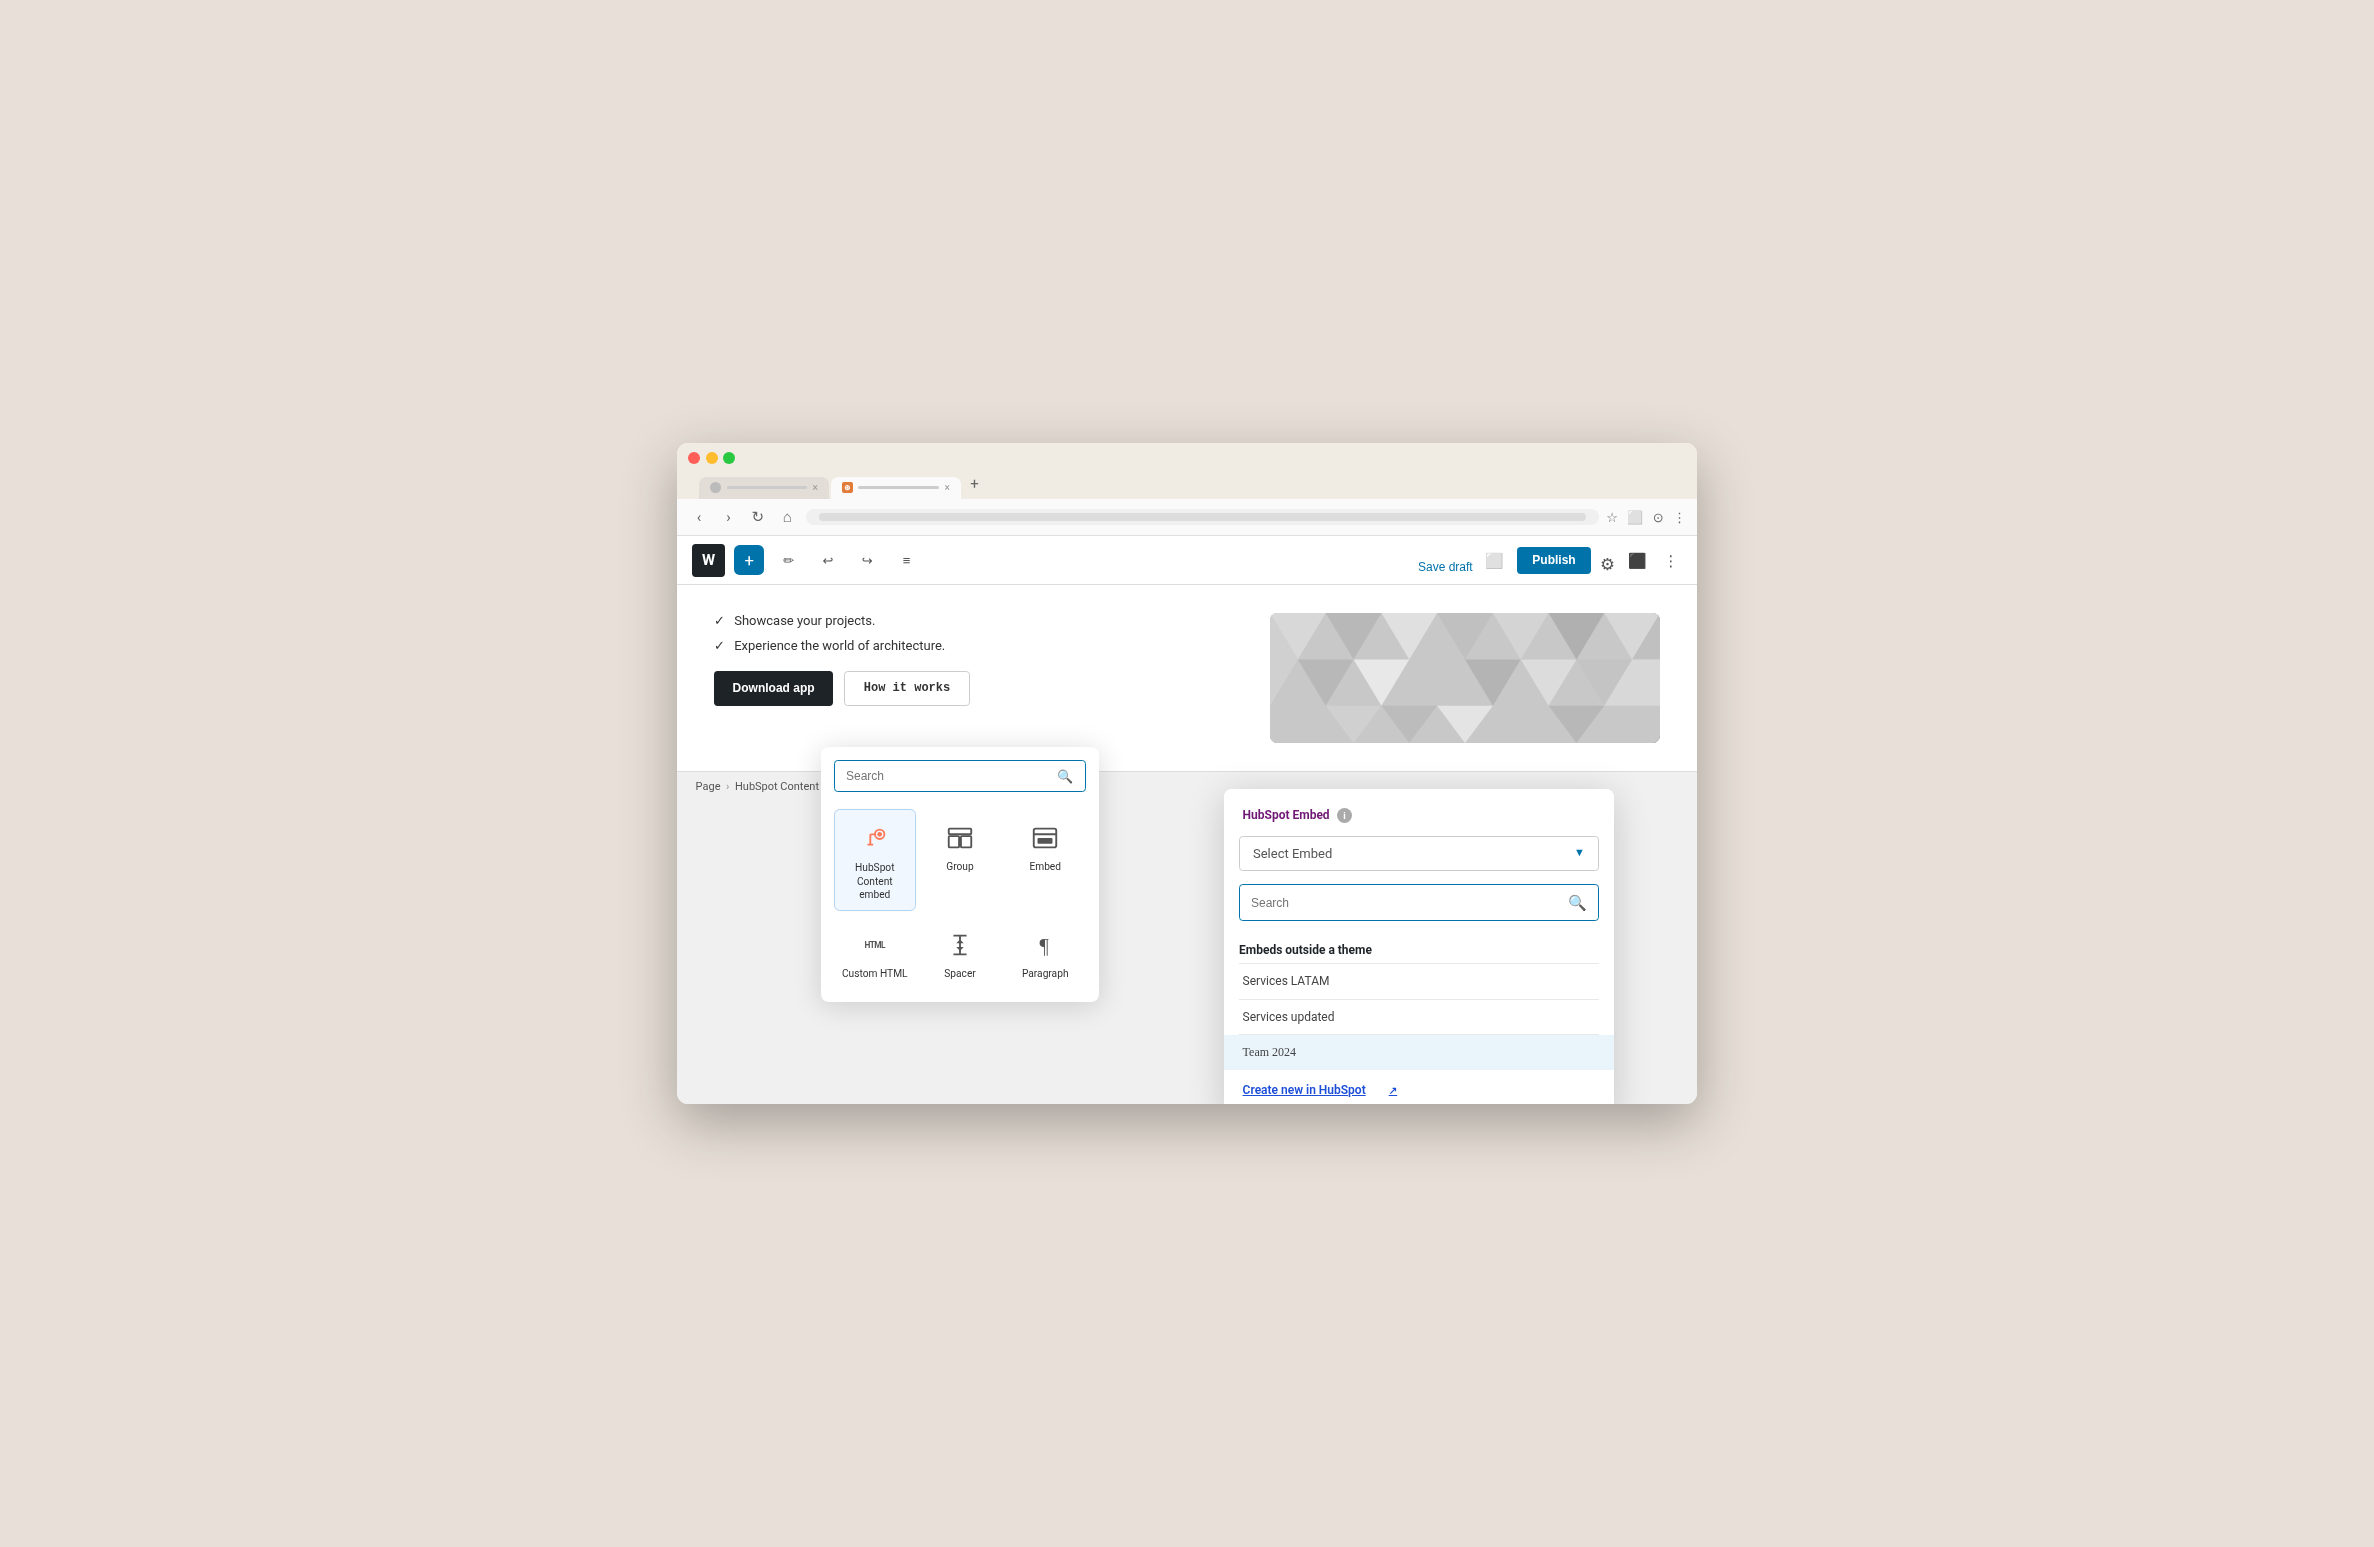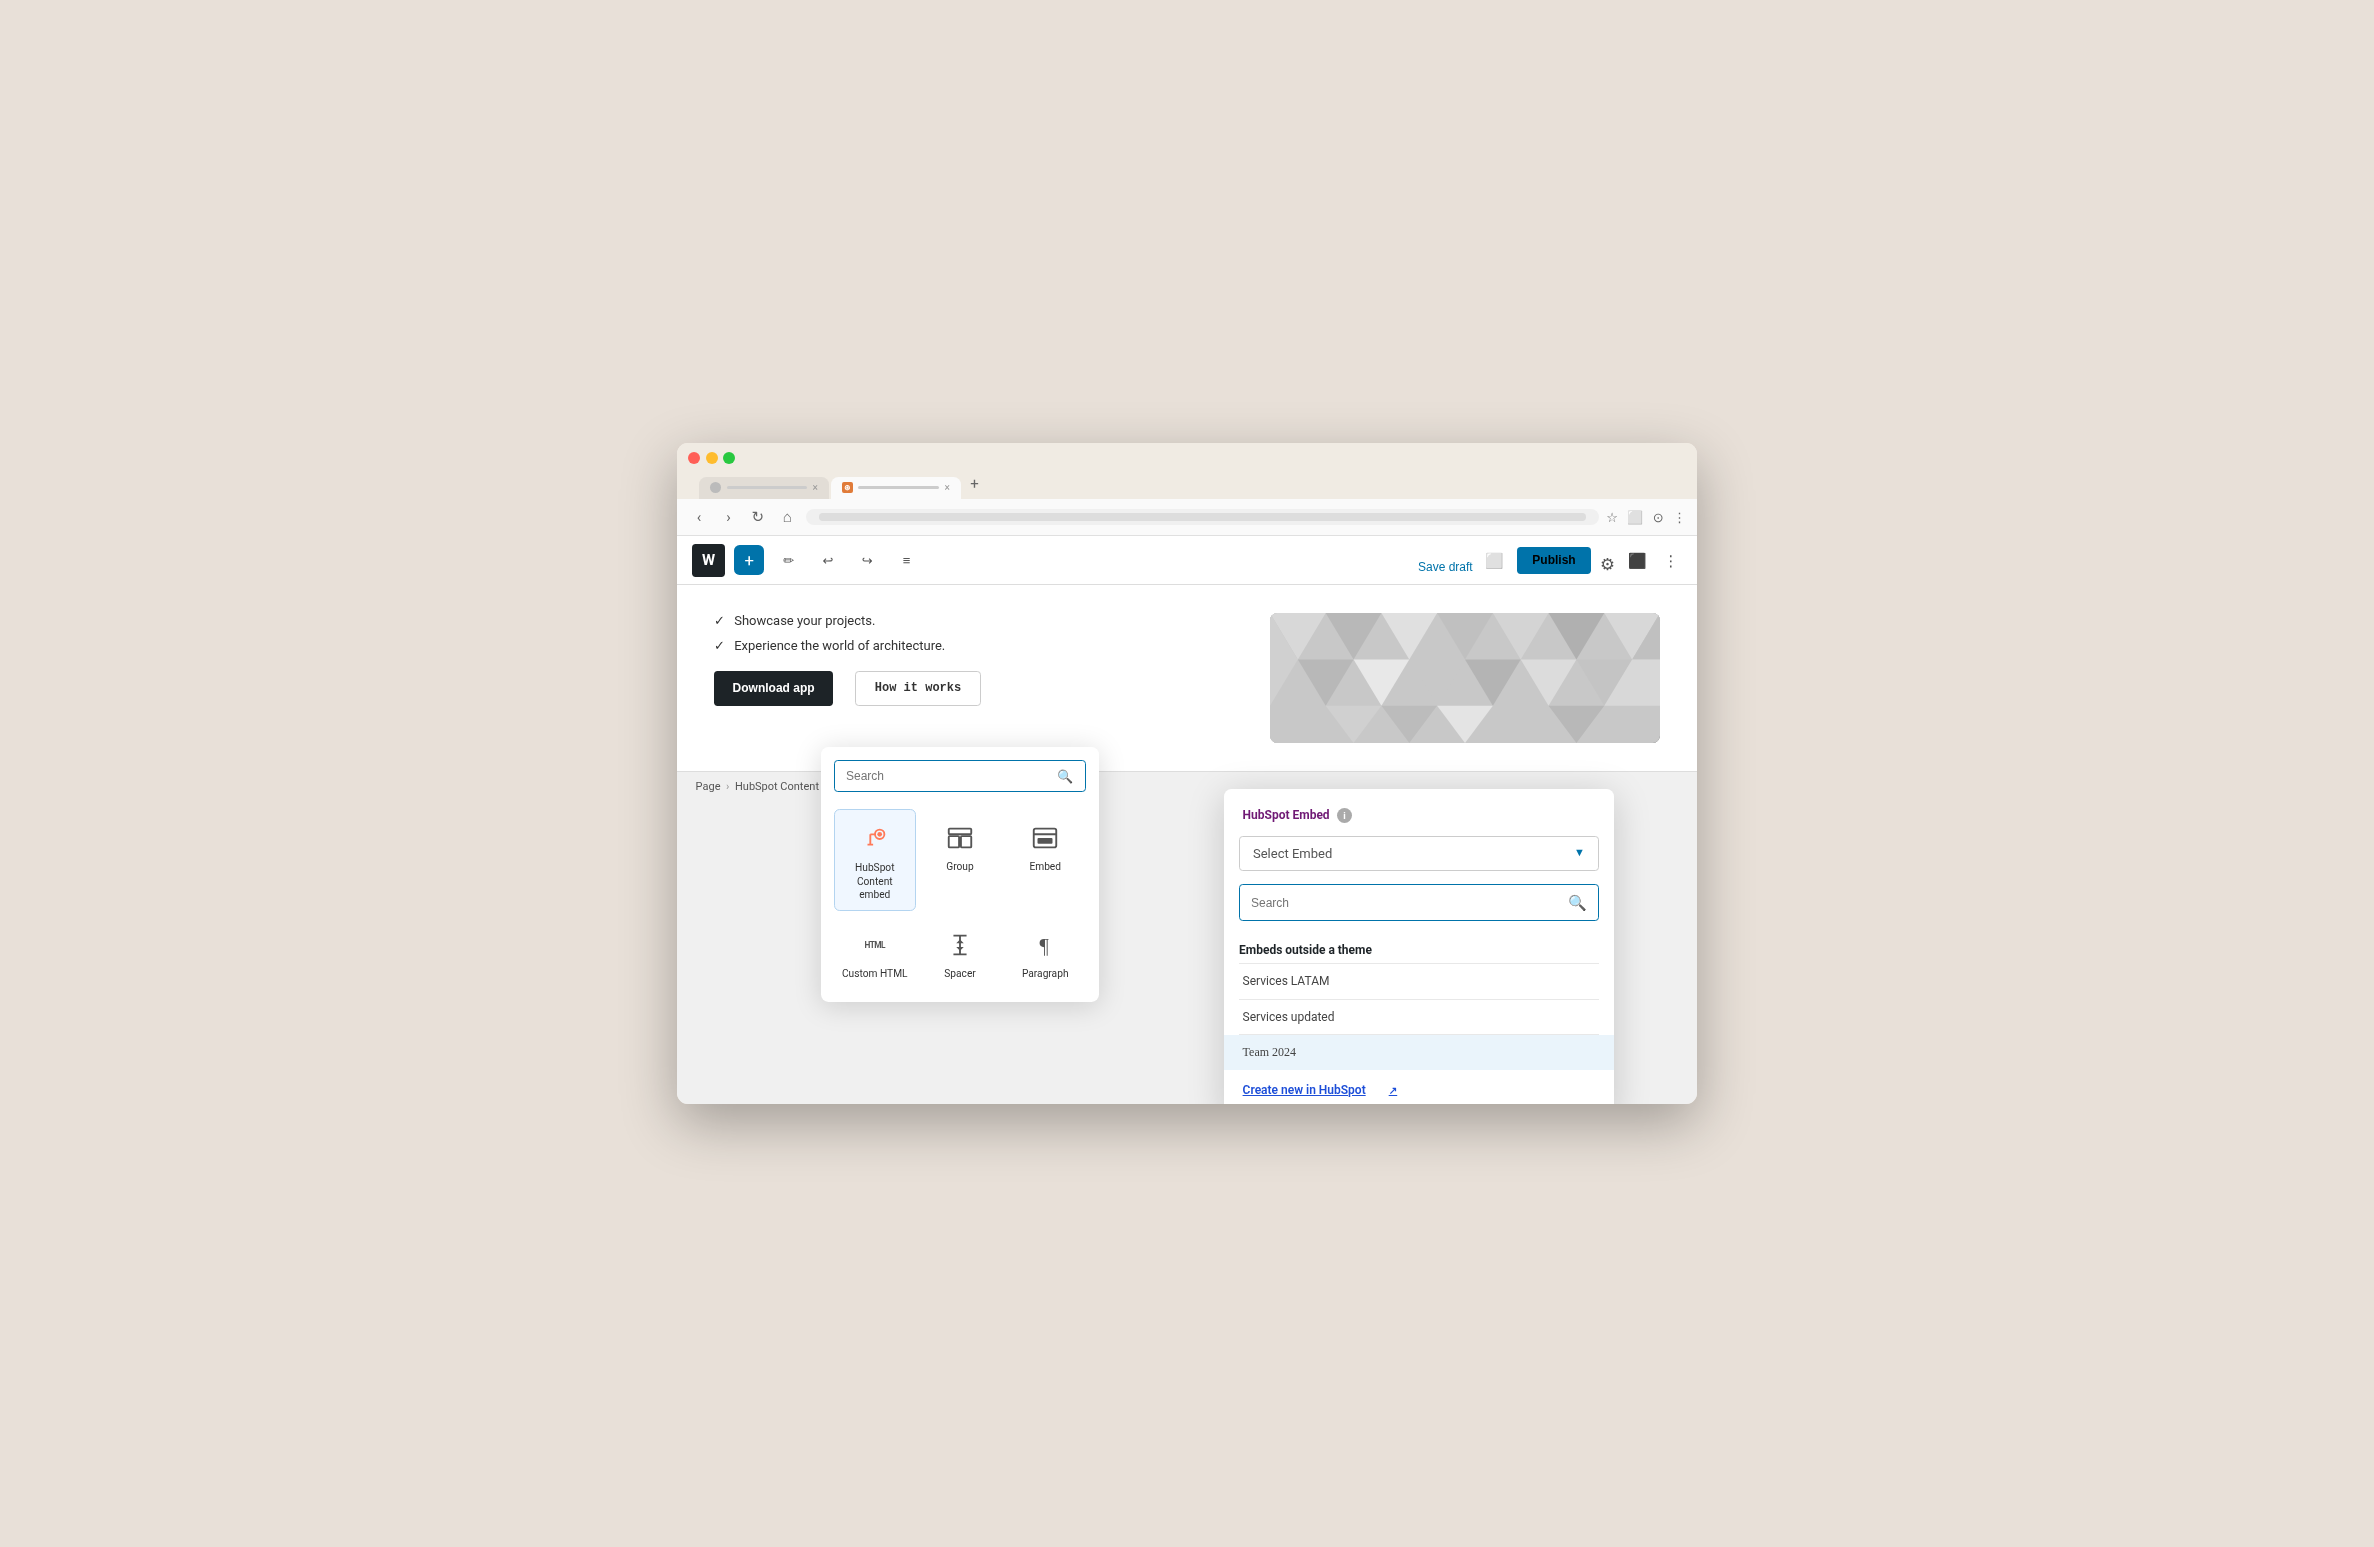--- a/index.html
+++ b/index.html
@@ -144,21 +144,21 @@
     .save-draft-btn {
       font-size: 12px;
       color: #0073aa;
       cursor: pointer;
       background: none;
       border: none;
     }
 
     .publish-btn {
       background: #0073aa;
-      color: #000000;
+      color: #ffffff;
       border: none;
       border-radius: 3.7px;
       padding: 6.5px 15px;
       font-size: 12px;
       font-weight: 600;
       cursor: pointer;
     }
 
     .wp-view-btn, .wp-list-btn, .wp-more-btn {
       color: #555;
@@ -202,21 +202,21 @@
       margin-bottom: 9.3px;
     }
 
     .check-icon {
       color: #333;
       font-size: 13px;
     }
 
     .page-buttons {
       display: flex;
-      gap: 22px;
+      gap: 11px;
       margin-top: 18.6px;
     }
 
     .btn-dark {
       background: #1d2327;
       color: white;
       border: none;
       border-radius: 3.7px;
       padding: 9.3px 18.6px;
       font-size: 12px;

